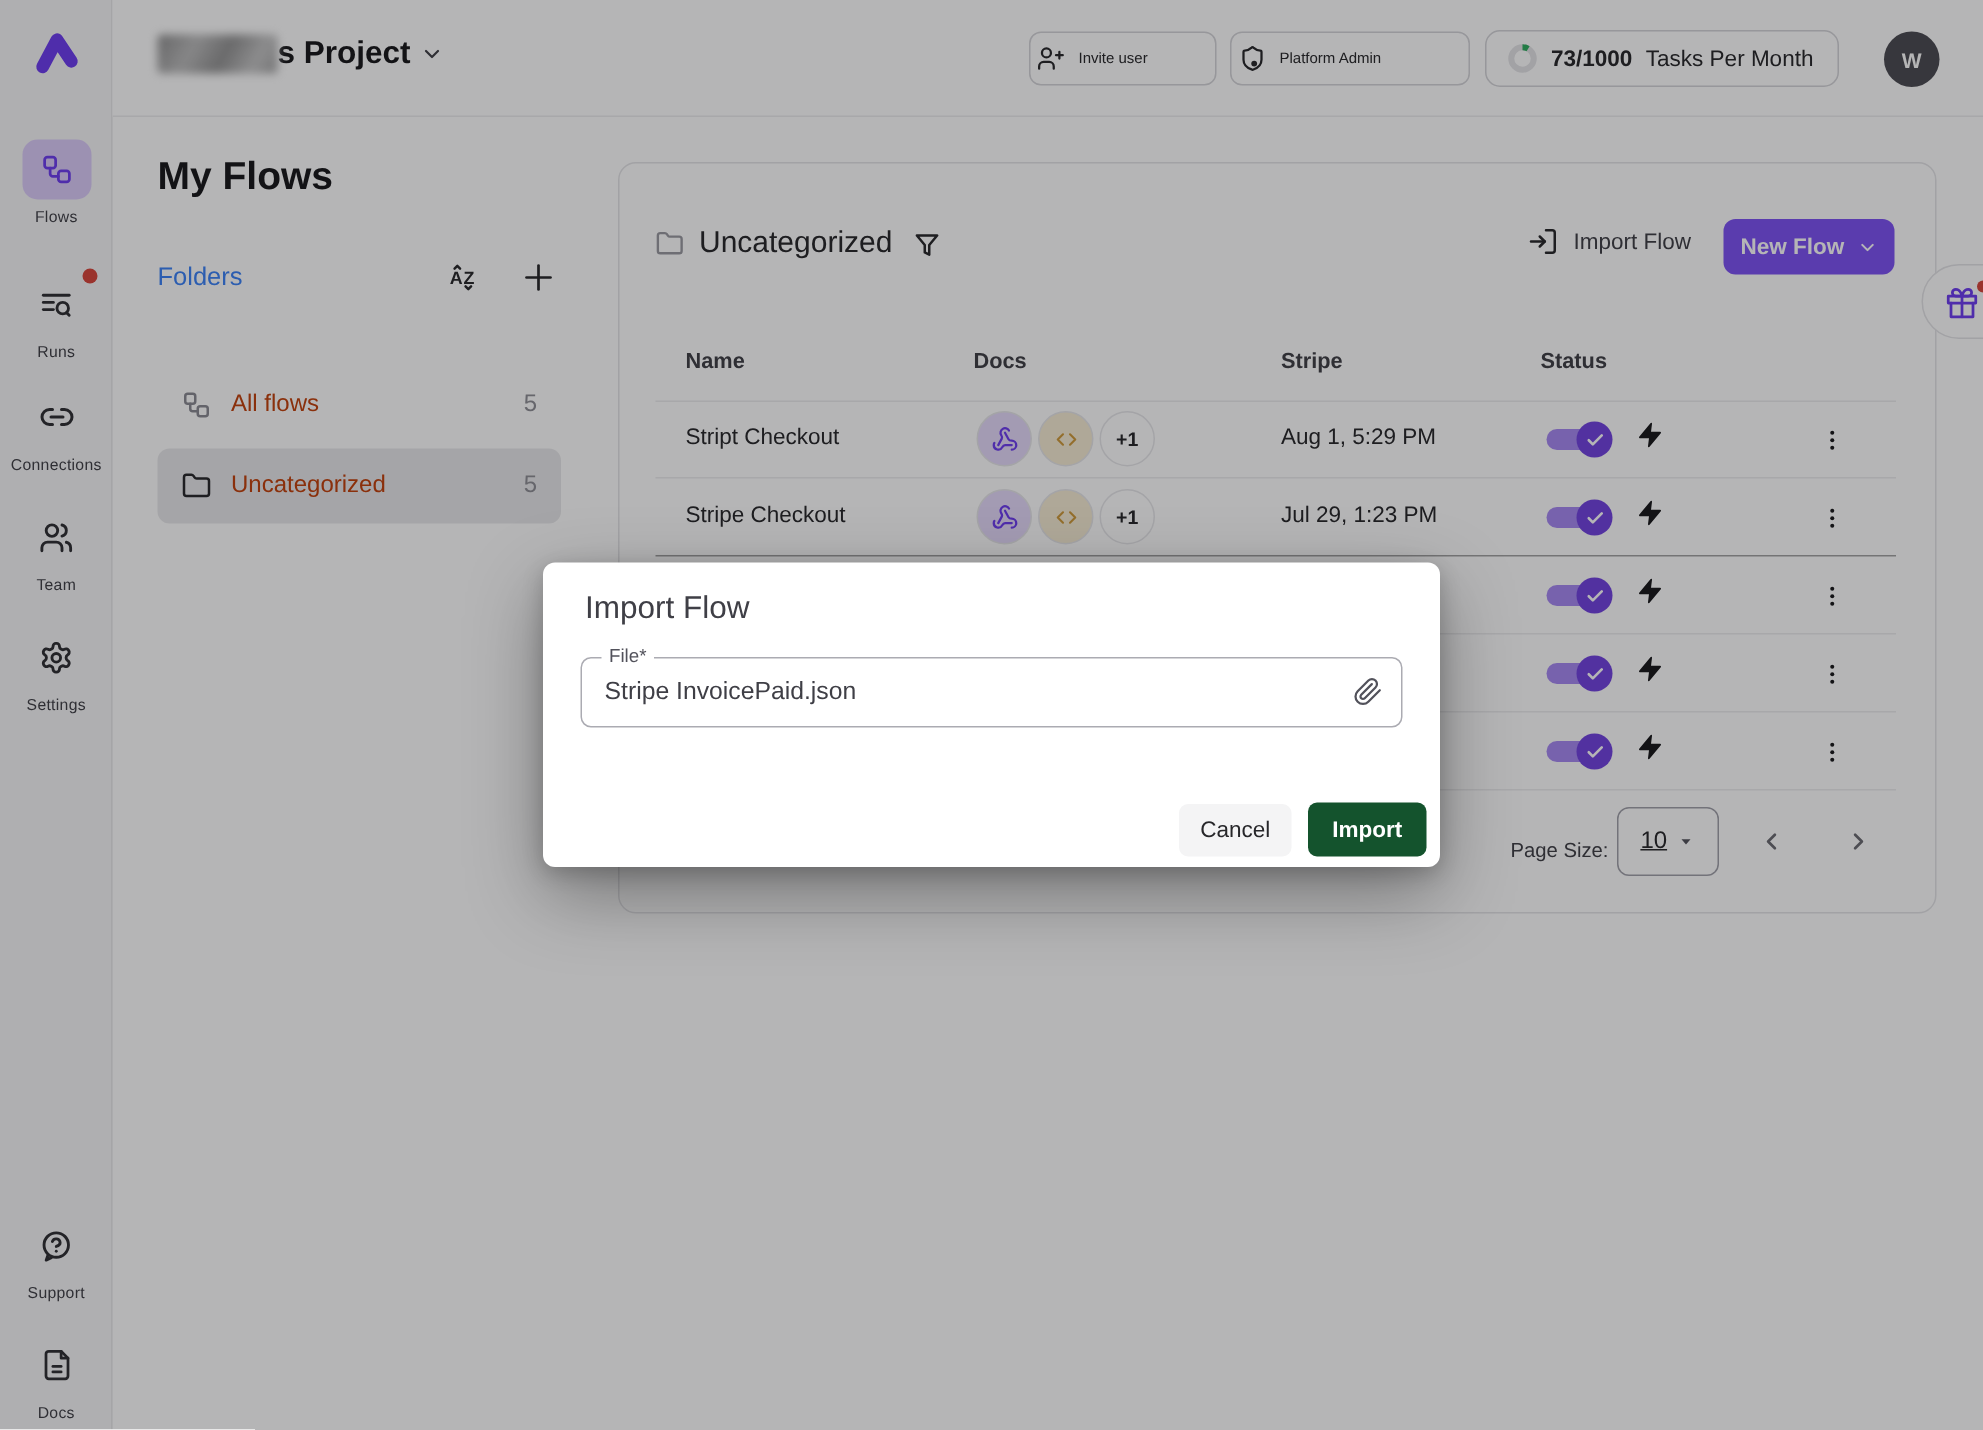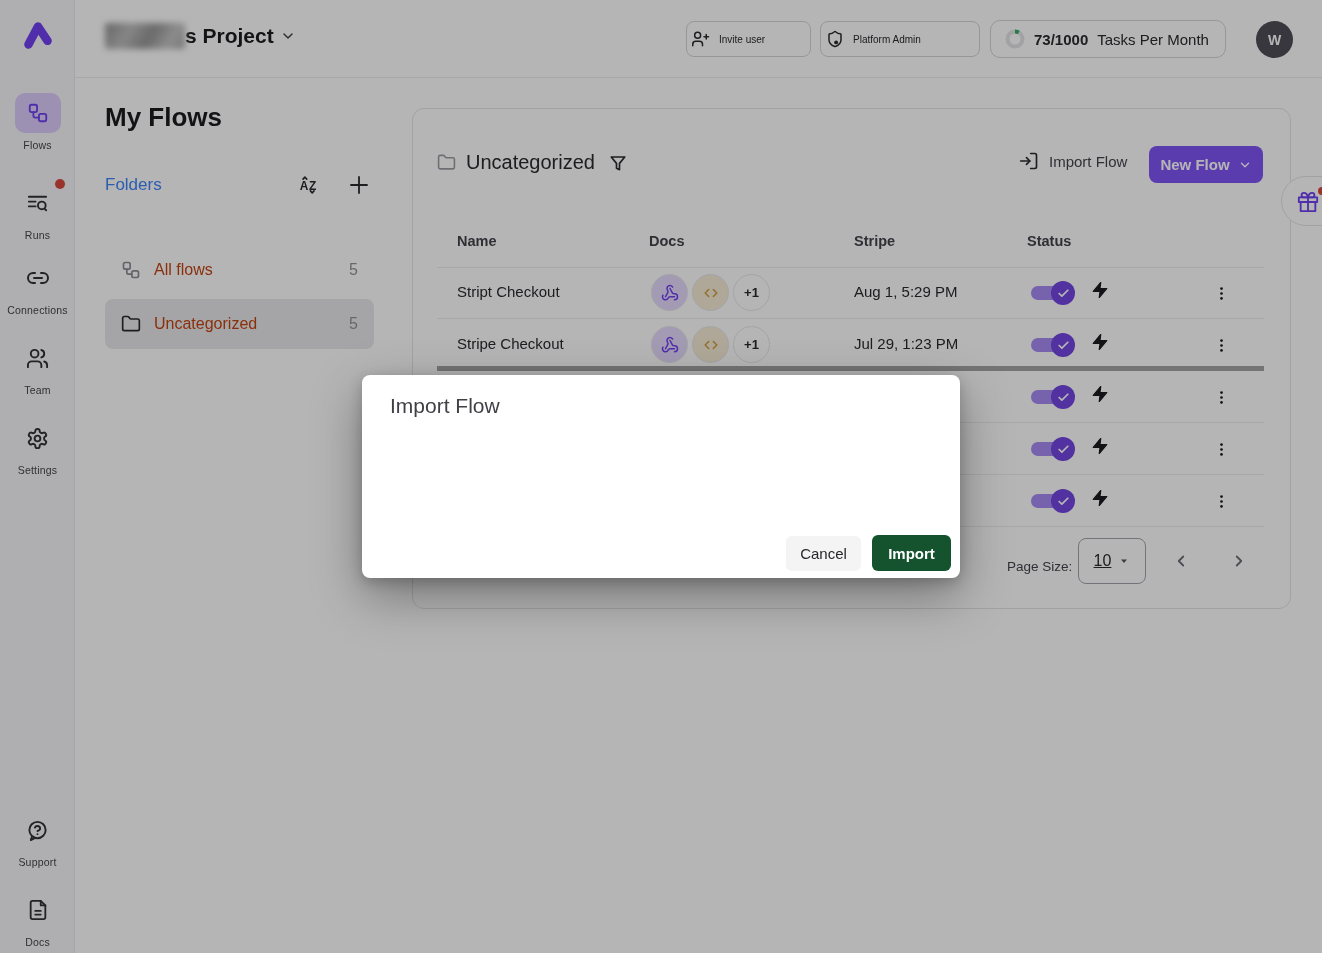--- a/index.html
+++ b/index.html
@@ -326,21 +326,21 @@
         </span>
       <span class="kebab">
           <svg width="17" height="17" viewBox="0 0 24 24" fill="currentColor">
             <circle cx="12" cy="5" r="1.9"></circle>
             <circle cx="12" cy="12" r="1.9"></circle>
             <circle cx="12" cy="19" r="1.9"></circle>
           </svg>
         </span>
     </div>
 
-    <div class="frow" style="top:210px; border-bottom:5px solid #a3a3a3">
+    <div class="frow" style="top:210px; border-bottom:1px solid #a3a3a3">
       <span class="name">Stripe Checkout</span>
       <span class="steps">
         <span class="step-circle piece1">
             <svg width="18" height="18" viewBox="0 0 24 24" fill="none" stroke="currentColor" stroke-width="2" stroke-linecap="round" stroke-linejoin="round">
               <path d="M18 16.98h-5.99c-1.1 0-1.95.94-2.48 1.9A4 4 0 0 1 2 17c.01-.7.2-1.4.57-2"></path>
               <path d="m6 17 3.13-5.78c.53-.97.1-2.18-.5-3.1a4 4 0 1 1 6.89-4.06"></path>
               <path d="m12 6 3.13 5.73C15.66 12.7 16.9 13 18 13a4 4 0 0 1 0 8"></path>
             </svg>
           </span>
         <span class="step-circle piece2">
@@ -478,20 +478,29 @@
         <path d="M12 7H7.5a2.5 2.5 0 0 1 0-5C11 2 12 7 12 7z"></path>
         <path d="M12 7h4.5a2.5 2.5 0 0 0 0-5C13 2 12 7 12 7z"></path>
       </svg>
     <span class="red-dot"></span>
   </div>
 
   <div class="overlay"></div>
 
   <div class="modal">
     <h2 class="modal-title">Import Flow</h2>
+    <div class="file-field">
+      <span class="file-label">File*</span>
+      <span class="file-value">Stripe InvoicePaid.json</span>
+      <span class="clip">
+        <svg width="20" height="20" viewBox="0 0 24 24" fill="none" stroke="currentColor" stroke-width="1.8" stroke-linecap="round" stroke-linejoin="round">
+            <path d="m21.44 11.05-9.19 9.19a6 6 0 0 1-8.49-8.49l8.57-8.57A4 4 0 1 1 18 8.84l-8.59 8.57a2 2 0 0 1-2.83-2.83l8.49-8.48"></path>
+          </svg>
+      </span>
+    </div>
     <button class="btn btn-cancel">
         <span>Cancel</span>
       </button>
     <button class="btn btn-import">
         <span>Import</span>
       </button>
   </div>
 
 </div>
 

